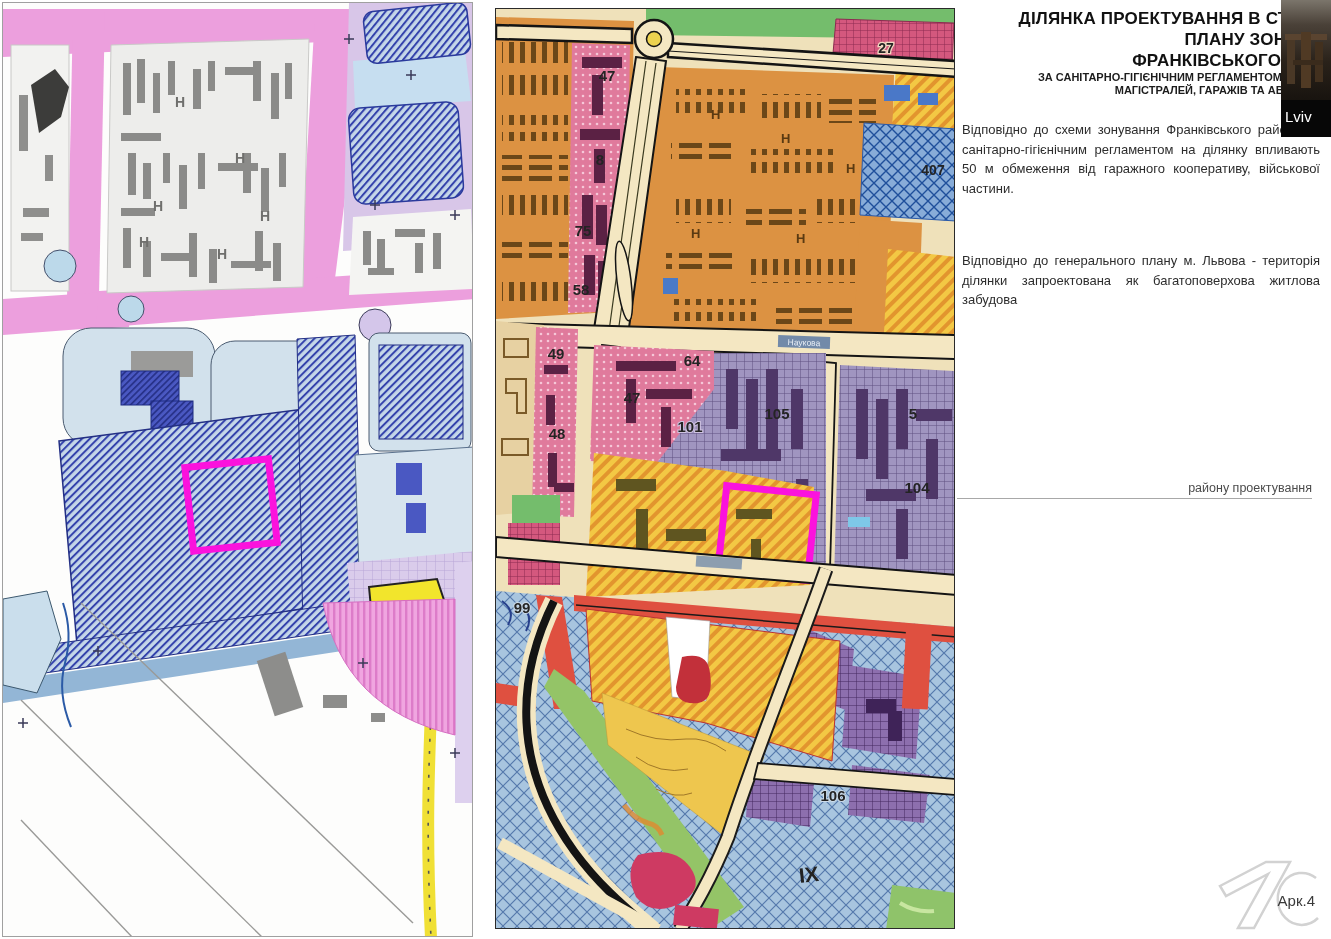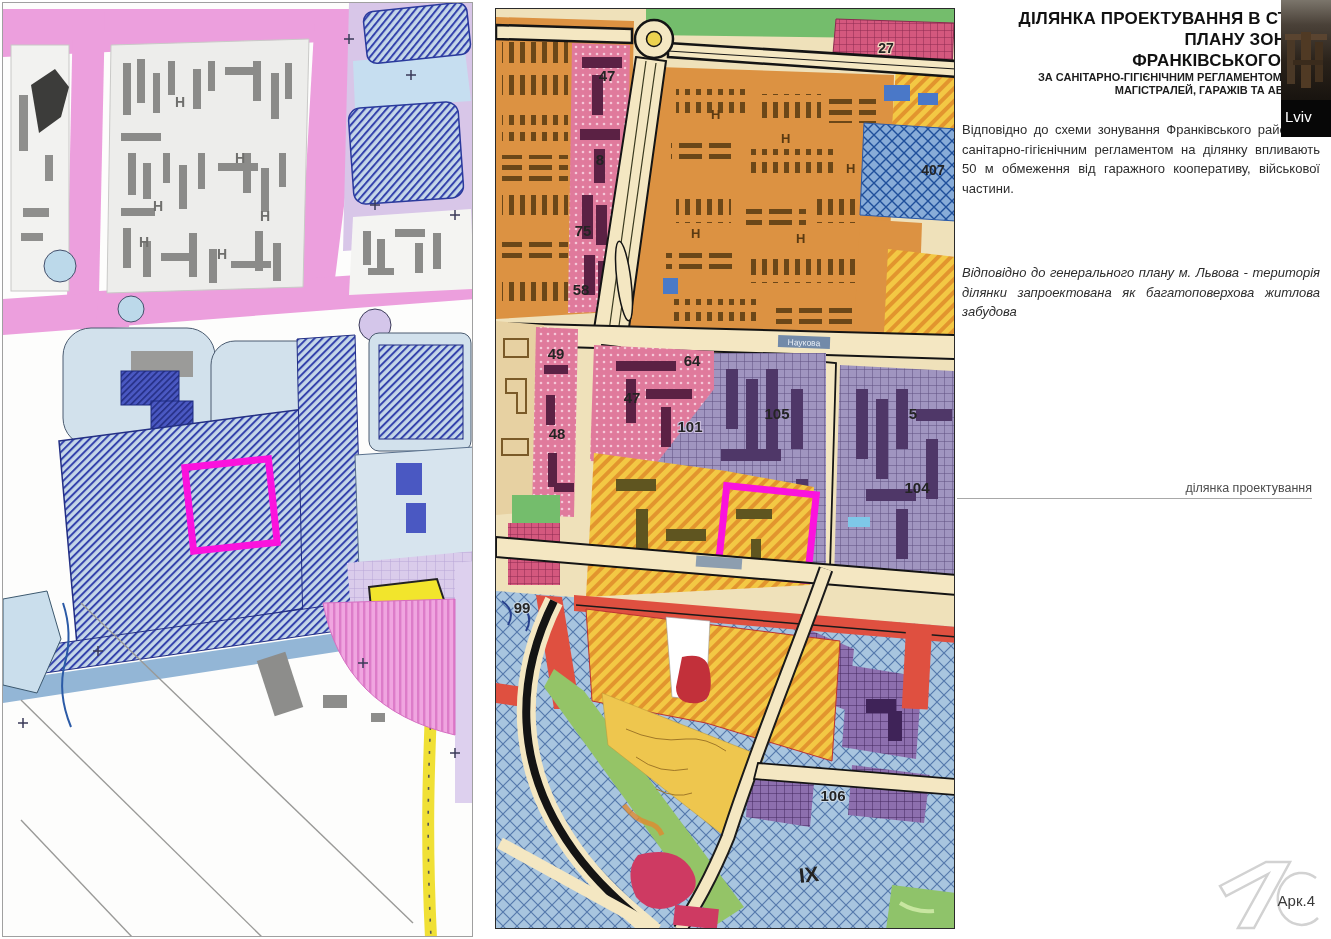--- a/index.html
+++ b/index.html
@@ -9,21 +9,21 @@
   .map { position:absolute; overflow:hidden; }
   #leftMap  { left:2px; top:2px; width:471px; height:935px; border:1px solid #a0a0a0; }
   #rightMap { left:495px; top:8px; width:460px; height:921px; border:1px solid #2a2a2a; }
   .title-block { position:absolute; left:955px; top:8px; width:366px; text-align:right;
                  color:#111; }
   .title-block .t { font-size:17px; font-weight:600; line-height:21px; letter-spacing:.2px; }
   .title-block .st { font-size:11px; font-weight:600; line-height:13px; color:#1c1c1c; }
   .para { position:absolute; left:962px; width:358px; font-size:13px; line-height:19.5px;
           color:#2d2d2d; text-align:justify; }
   #para1 { top:120px; }
-  #para2 { top:263px;font-style:italic; }
+  #para2 { top:251px; }
   .callout { position:absolute; left:957px; top:478px; width:355px; text-align:right;
              border-bottom:1.5px solid #a8a8a8; padding-bottom:2px; }
   .callout span { font-size:12.5px; color:#4c4c4c; }
   .sheet { position:absolute; right:16px; bottom:30px; font-size:15px; color:#3a3a3a; }
   .watermark { position:absolute; left:1212px; top:852px; }
   .webcam { position:absolute; left:1281px; top:0; width:50px; height:137px;
             background:linear-gradient(180deg,#7b756b 0%, #4a4138 18%, #2a221a 45%, #15110d 78%, #060606 100%);
             overflow:hidden; }
   .webcam .name { position:absolute; left:4px; bottom:12px; color:#fff; font-size:15px;text-align:right; }
   svg text { font-family:"Liberation Sans", sans-serif; }
@@ -449,21 +449,21 @@
     <div class="t">ПЛАНУ ЗОНУВА</div>
     <div class="t">ФРАНКІВСЬКОГО РАЙ</div>
     <div class="st">ЗА САНІТАРНО-ГІГІЄНІЧНИМ РЕГЛАМЕНТОМ ТА В С</div>
     <div class="st">МАГІСТРАЛЕЙ, ГАРАЖІВ ТА АВТОСТО</div>
   </div>
 
   <div class="para" id="para1">Відповідно до схеми зонування Франківського району за санітарно-гігієнічним регламентом на ділянку впливають 50 м обмеження від гаражного кооперативу, військової частини.</div>
   <div class="para" id="para2">Відповідно до генерального плану м. Львова - територія ділянки запроектована як багатоповерхова житлова забудова</div>
 
   <div class="callout">
-    <span>ділянка проектування</span>
+    <span>району проектування</span>
   </div>
 
   <svg class="watermark" width="112" height="84" viewBox="0 0 112 84">
     <path d="M8,34 L54,10 L78,10 L42,76 L26,76 L56,22 L14,44 Z" fill="none" stroke="#d2d2d2" stroke-width="2.5"></path>
     <path d="M104,26 a24,26 0 1 0 2,40" fill="none" stroke="#d2d2d2" stroke-width="2.5"></path>
   </svg>
   <div class="sheet">Арк.4</div>
 
   <div class="webcam">
     <svg width="50" height="137" viewBox="0 0 50 137">

